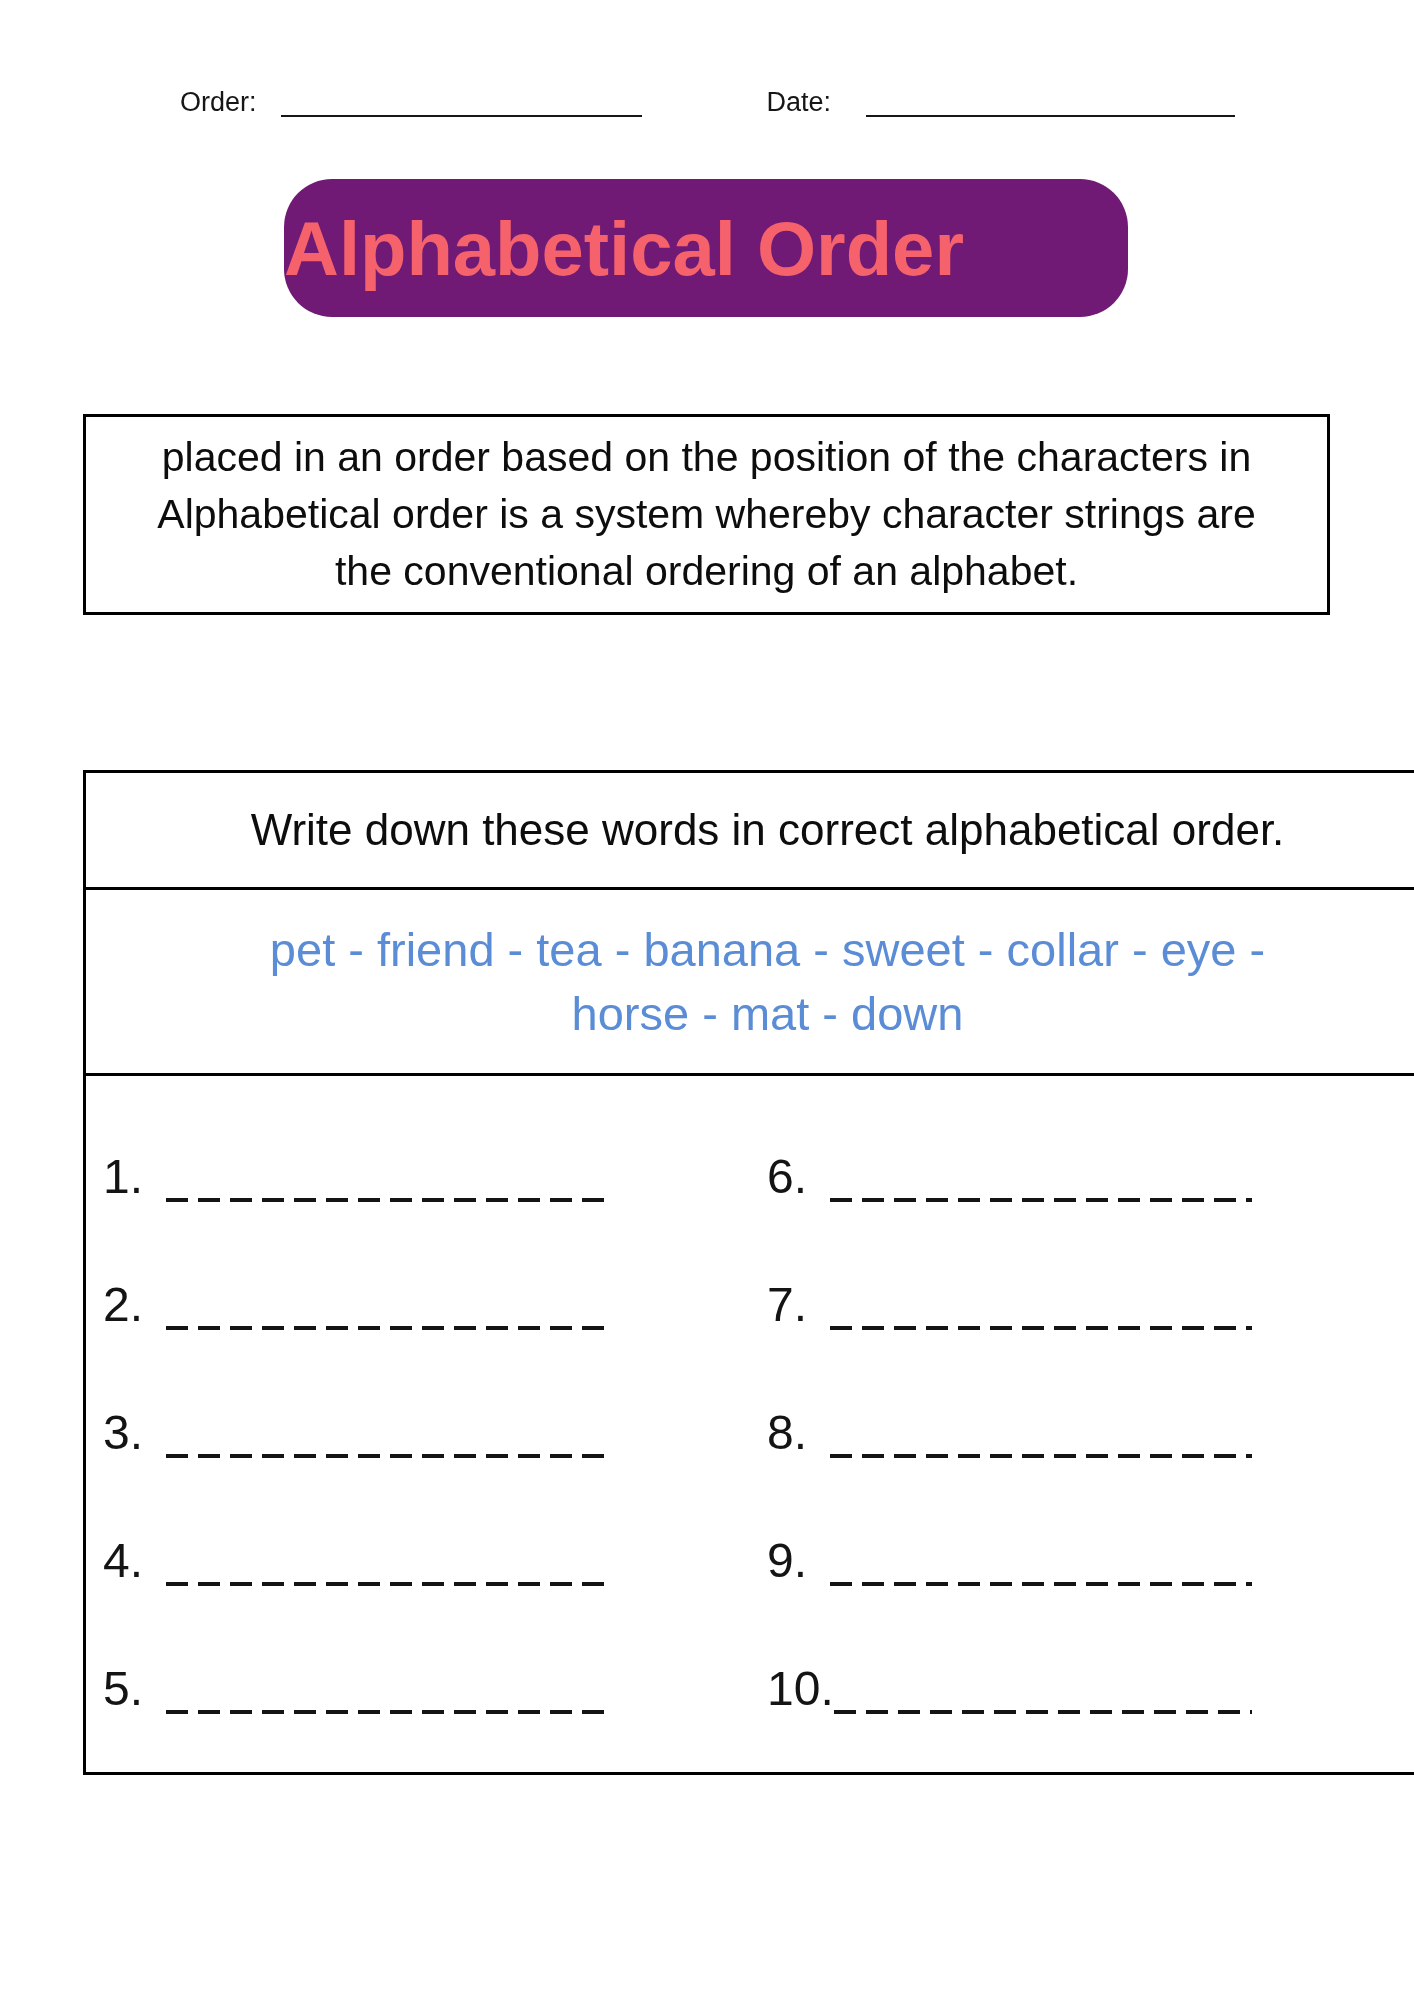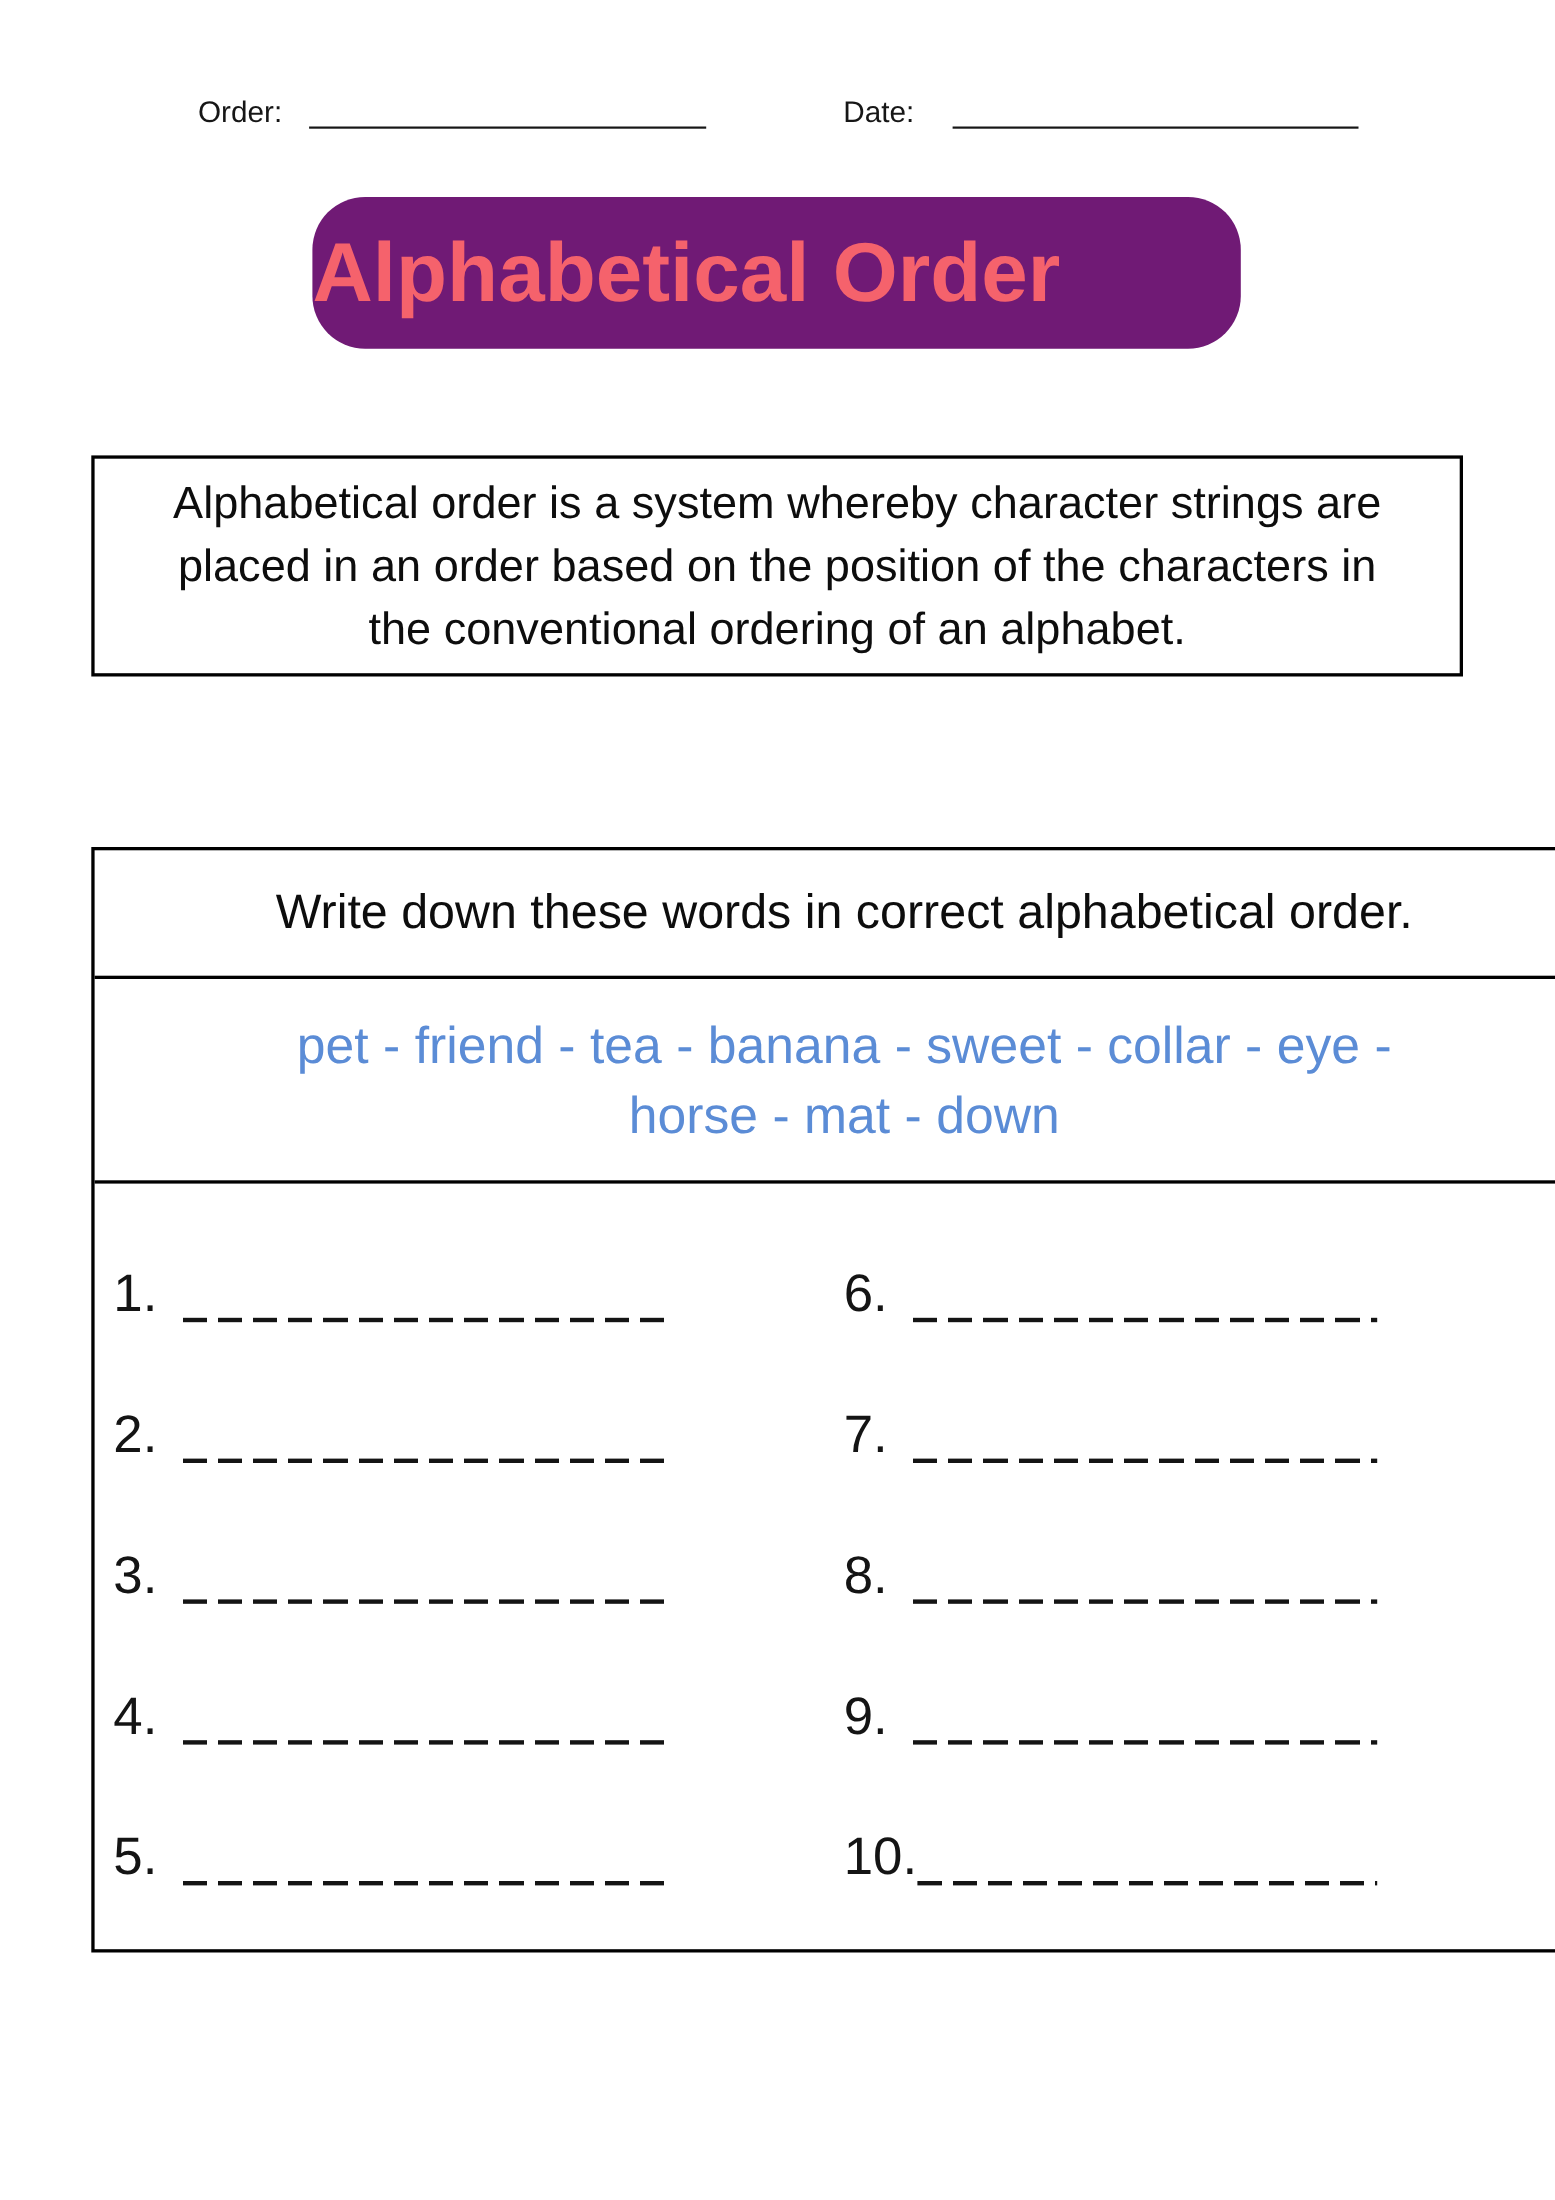--- a/index.html
+++ b/index.html
@@ -147,22 +147,22 @@
     <span class="uline uline-name"></span>
     <span class="nd-label date-label">Date:</span>
     <span class="uline uline-date"></span>
   </div>
 
   <div class="title-box">
     <h1>Alphabetical Order</h1>
   </div>
 
   <div class="def-box">
+    <div>placed in an order based on the position of the characters in</div>
     <div>Alphabetical order is a system whereby character strings are</div>
-    <div>placed in an order based on the position of the characters in</div>
     <div>the conventional ordering of an alphabet.</div>
   </div>
 
   <div class="ex-box">
 
     <div class="ex-header">Write down these words in correct alphabetical order.</div>
 
     <div class="ex-words">
       <div>pet - friend - tea - banana - sweet - collar - eye -</div>
       <div>horse - mat - down</div>

